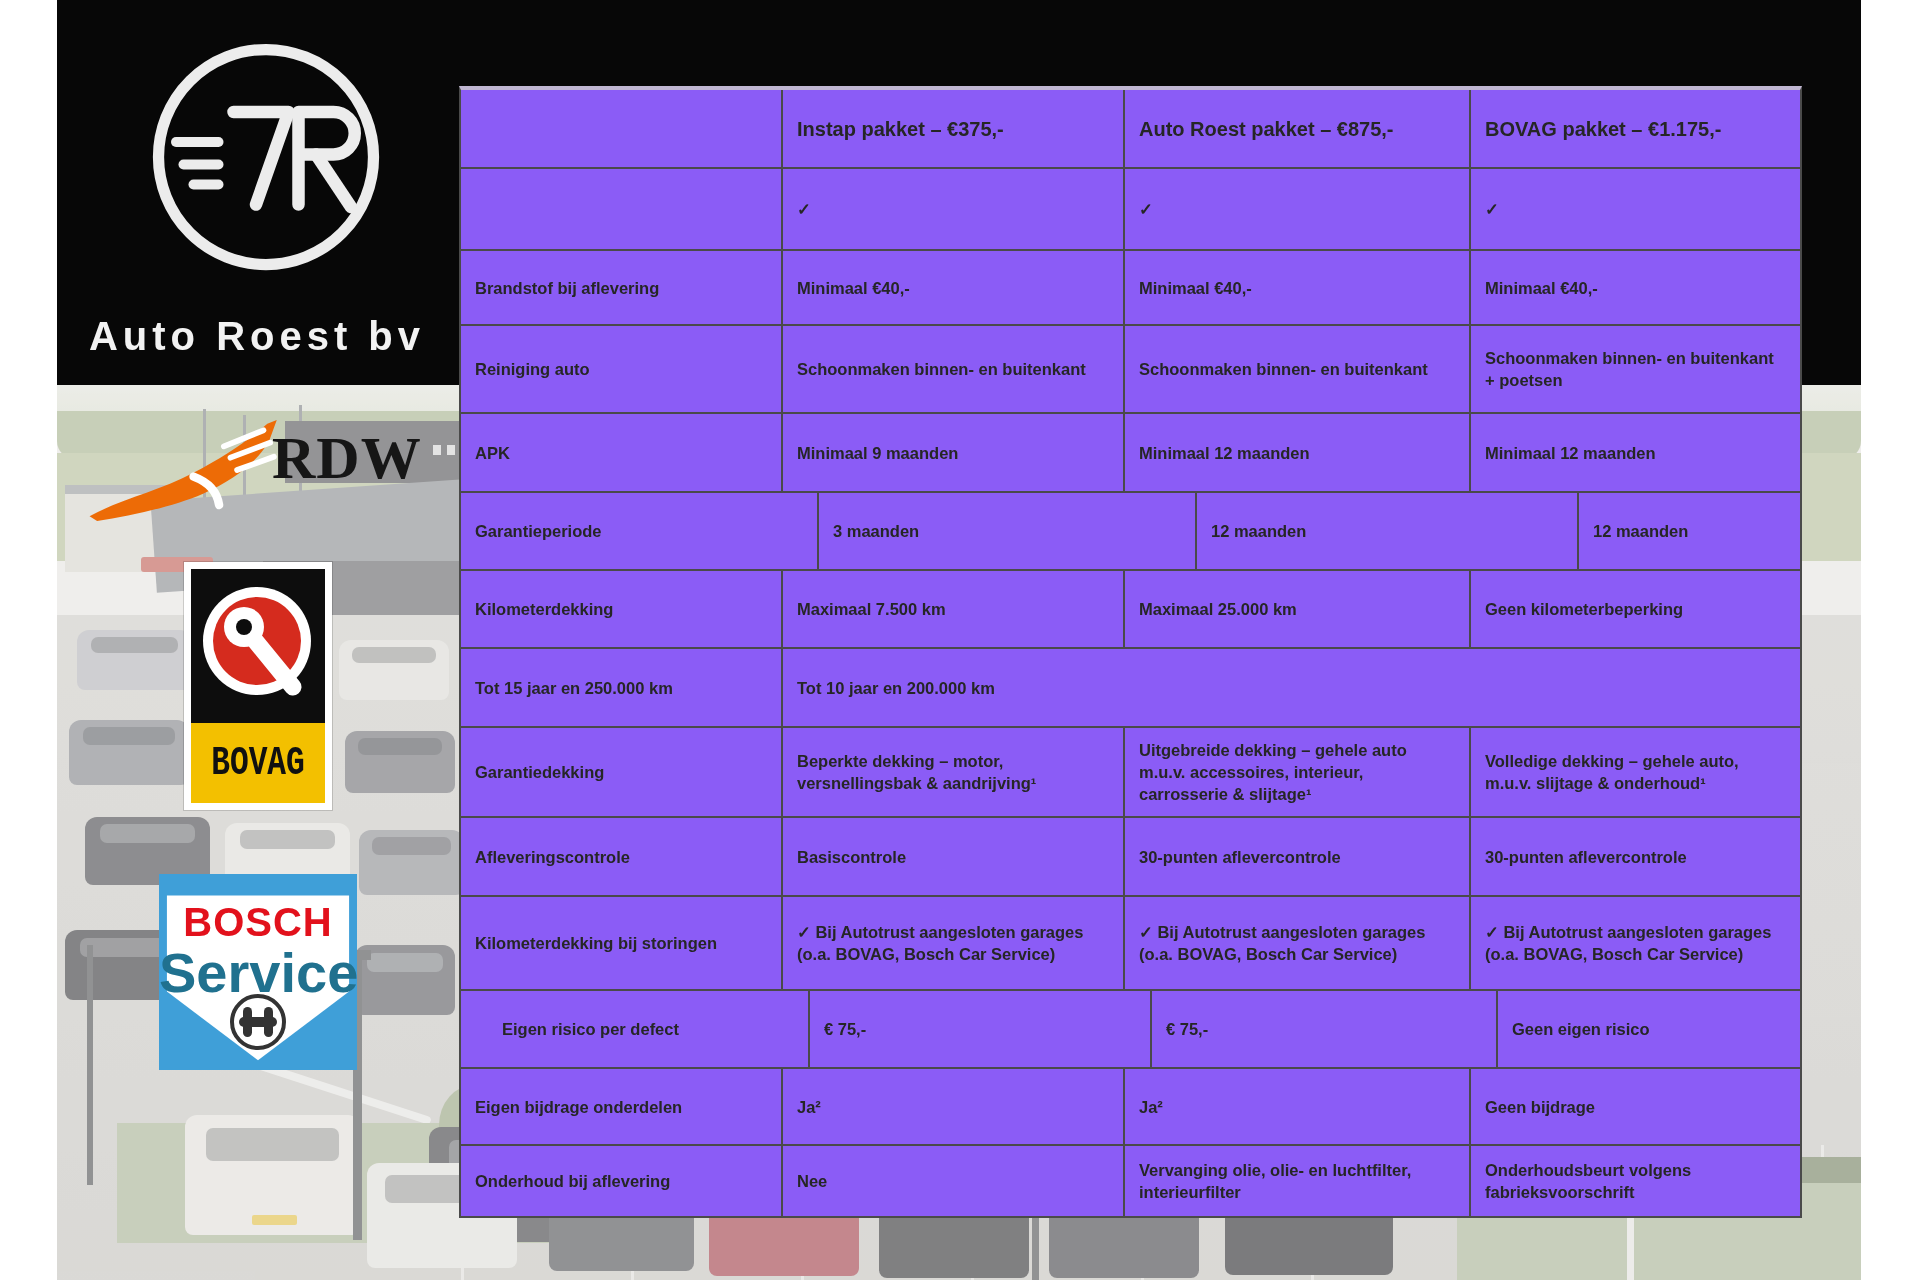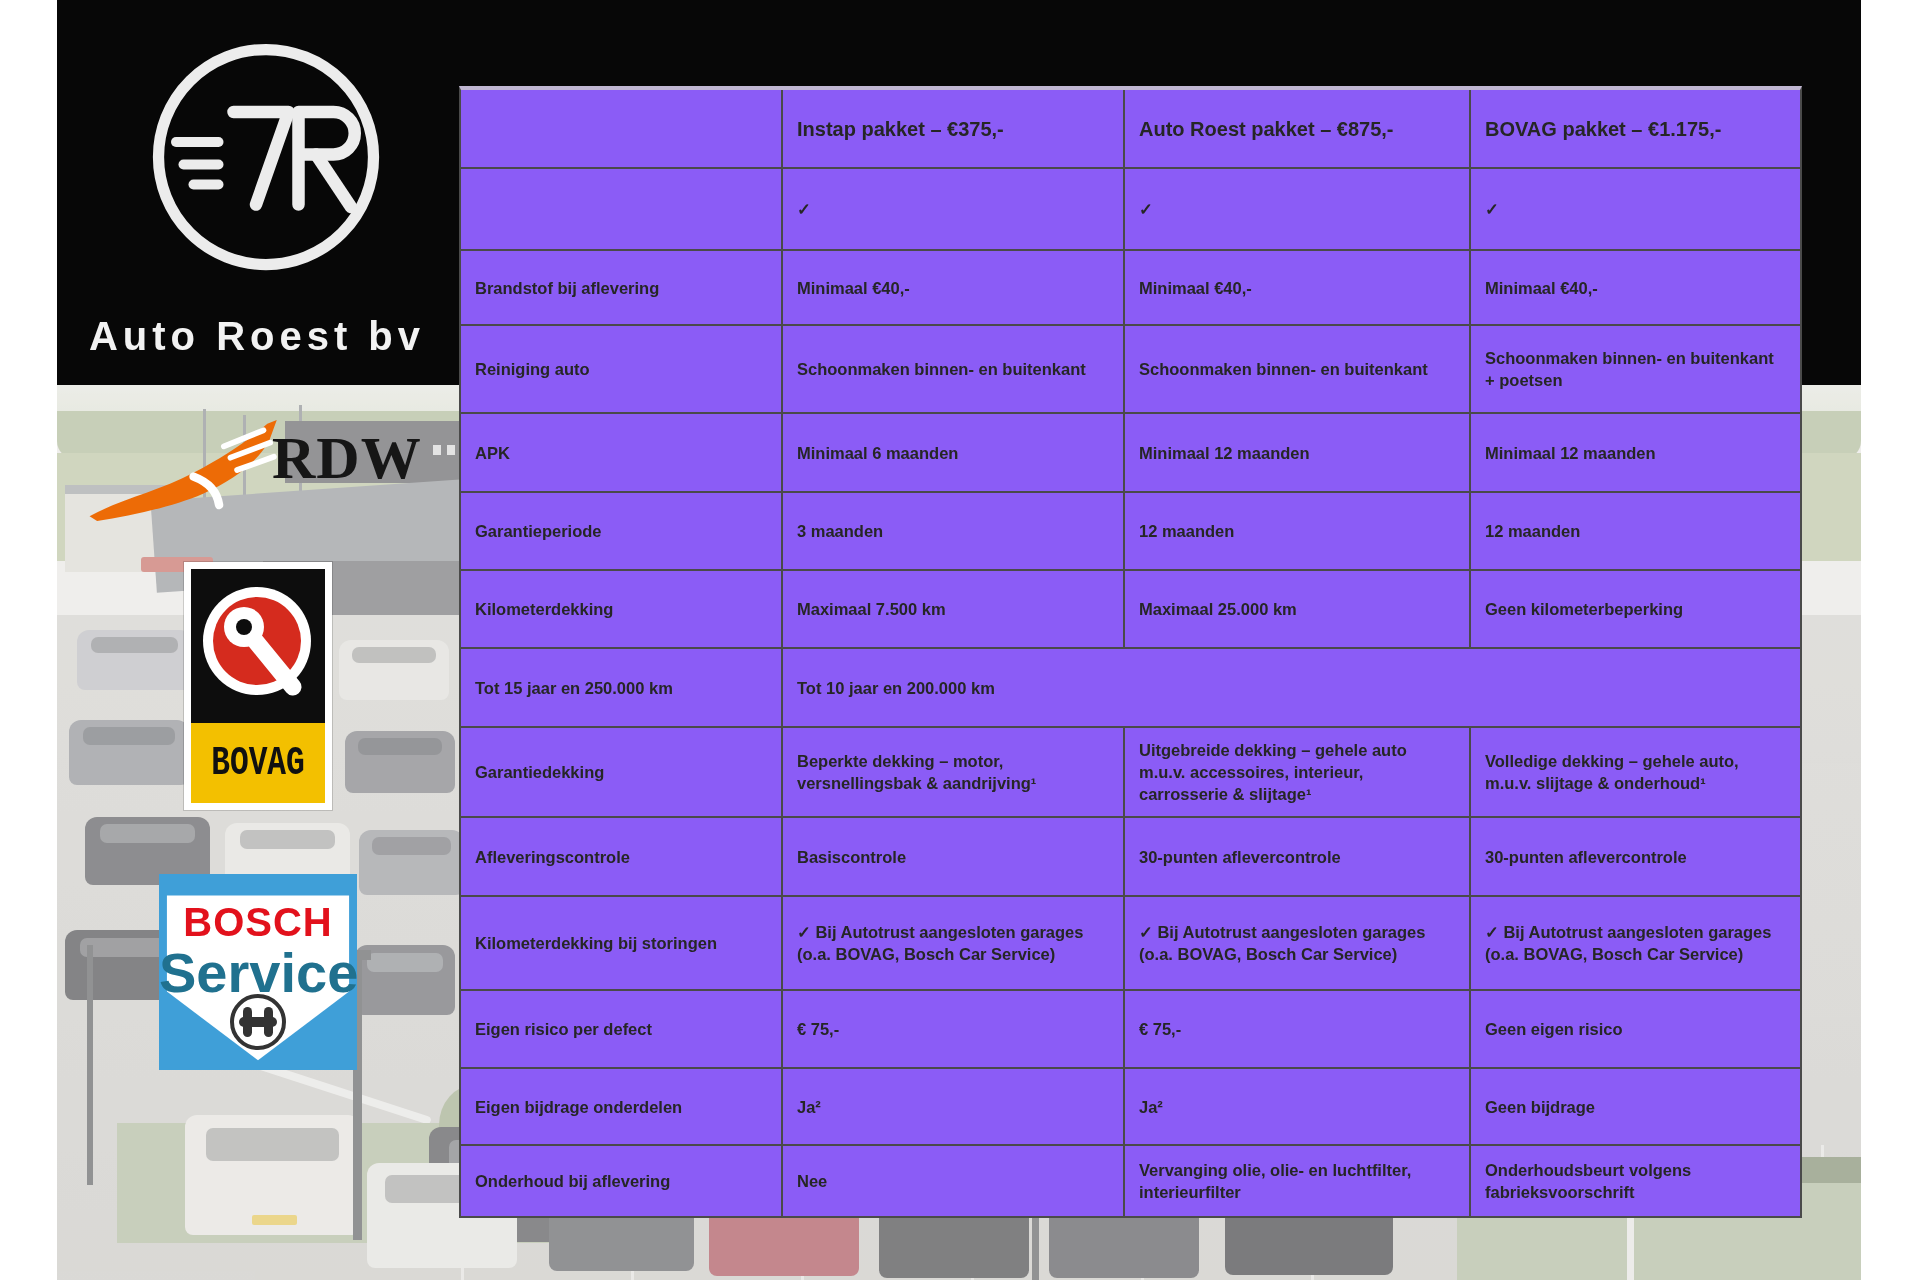--- a/index.html
+++ b/index.html
@@ -215,25 +215,25 @@
           <div class="cell">Minimaal €40,-</div>
         </div>
         <div class="trow" style="height: 86px;">
           <div class="cell">Reiniging auto</div>
           <div class="cell">Schoonmaken binnen- en buitenkant</div>
           <div class="cell">Schoonmaken binnen- en buitenkant</div>
           <div class="cell">Schoonmaken binnen- en buitenkant + poetsen</div>
         </div>
         <div class="trow" style="height: 77px;">
           <div class="cell">APK</div>
-          <div class="cell">Minimaal 6 maanden</div>
+          <div class="cell">Minimaal 9 maanden</div>
           <div class="cell">Minimaal 12 maanden</div>
           <div class="cell">Minimaal 12 maanden</div>
         </div>
-        <div class="trow" style="height: 76px;">
+        <div class="trow" style="height: 76px; gap: 36px;">
           <div class="cell">Garantieperiode</div>
           <div class="cell">3 maanden</div>
           <div class="cell">12 maanden</div>
           <div class="cell">12 maanden</div>
         </div>
         <div class="trow" style="height: 76px;">
           <div class="cell">Kilometerdekking</div>
           <div class="cell">Maximaal 7.500 km</div>
           <div class="cell">Maximaal 25.000 km</div>
           <div class="cell">Geen kilometerbeperking</div>
@@ -253,21 +253,21 @@
           <div class="cell">Basiscontrole</div>
           <div class="cell">30-punten aflevercontrole</div>
           <div class="cell">30-punten aflevercontrole</div>
         </div>
         <div class="trow" style="height: 92px;">
           <div class="cell">Kilometerdekking bij storingen</div>
           <div class="cell">✓ Bij Autotrust aangesloten garages (o.a. BOVAG, Bosch Car Service)</div>
           <div class="cell">✓ Bij Autotrust aangesloten garages (o.a. BOVAG, Bosch Car Service)</div>
           <div class="cell">✓ Bij Autotrust aangesloten garages (o.a. BOVAG, Bosch Car Service)</div>
         </div>
-        <div class="trow" style="height: 76px;">
+        <div class="trow" style="height: 76px; padding-left: 27px;">
           <div class="cell">Eigen risico per defect</div>
           <div class="cell">€ 75,-</div>
           <div class="cell">€ 75,-</div>
           <div class="cell">Geen eigen risico</div>
         </div>
         <div class="trow" style="height: 75px;">
           <div class="cell">Eigen bijdrage onderdelen</div>
           <div class="cell">Ja²</div>
           <div class="cell">Ja²</div>
           <div class="cell">Geen bijdrage</div>

